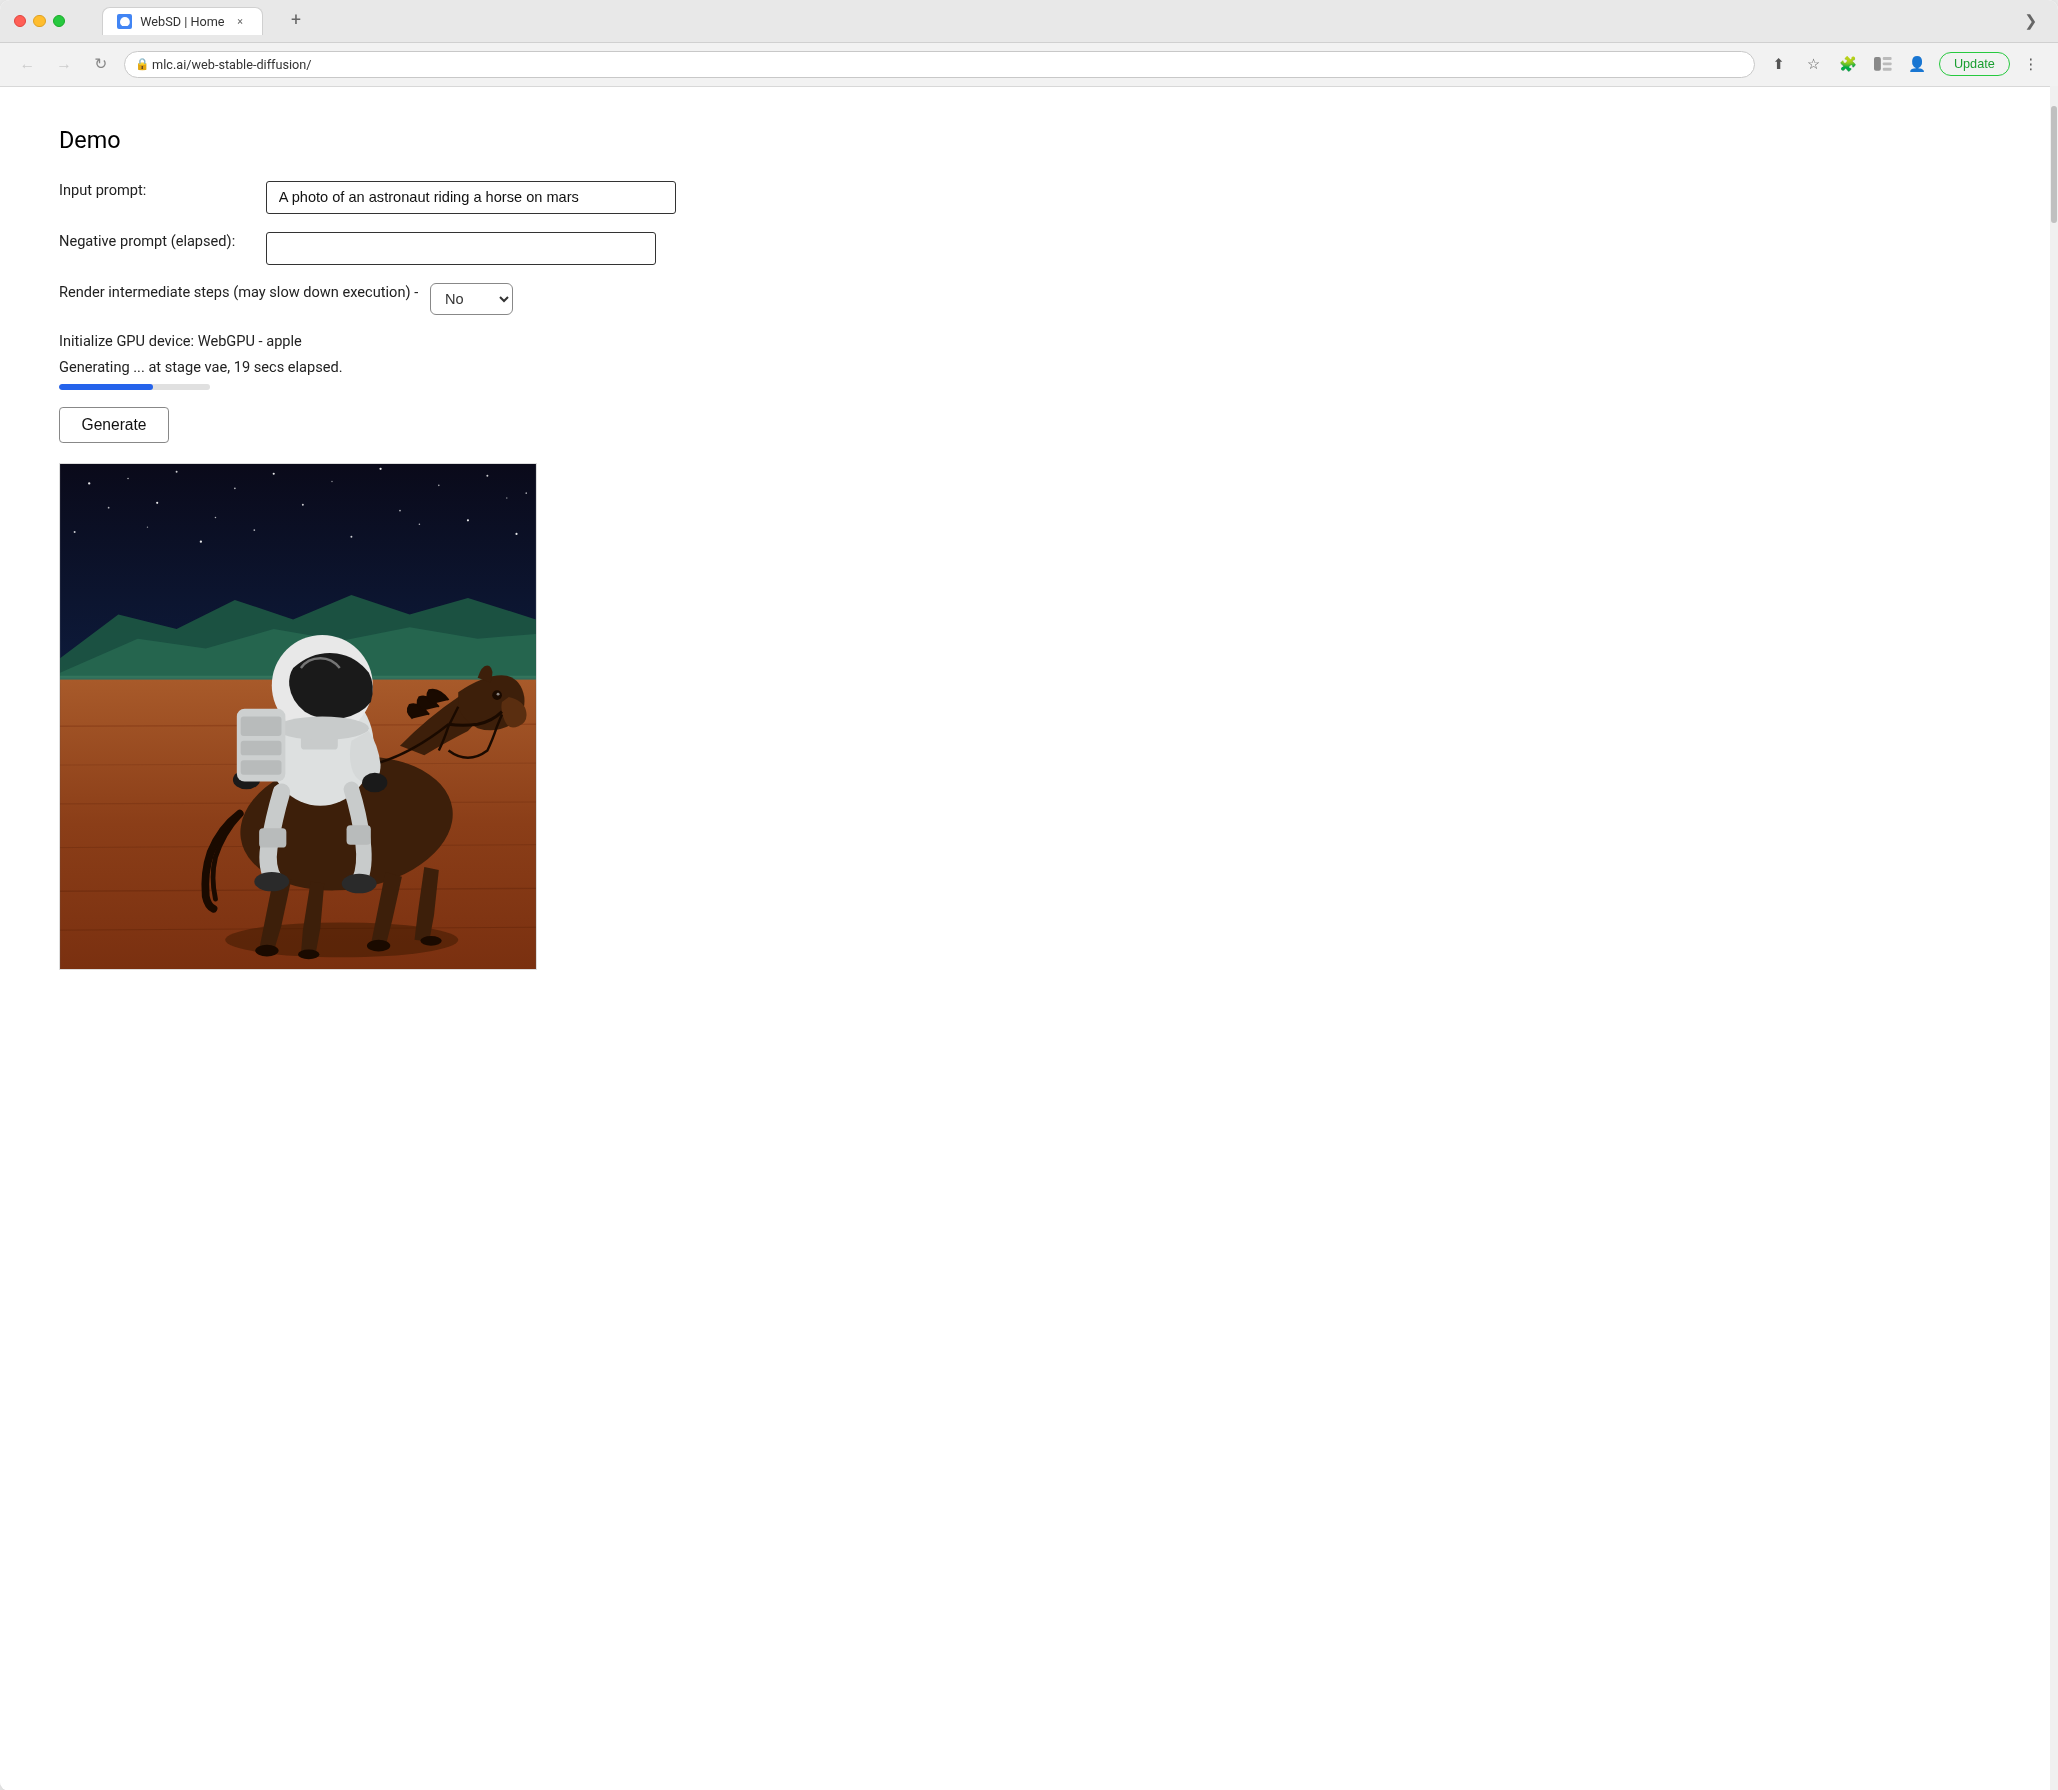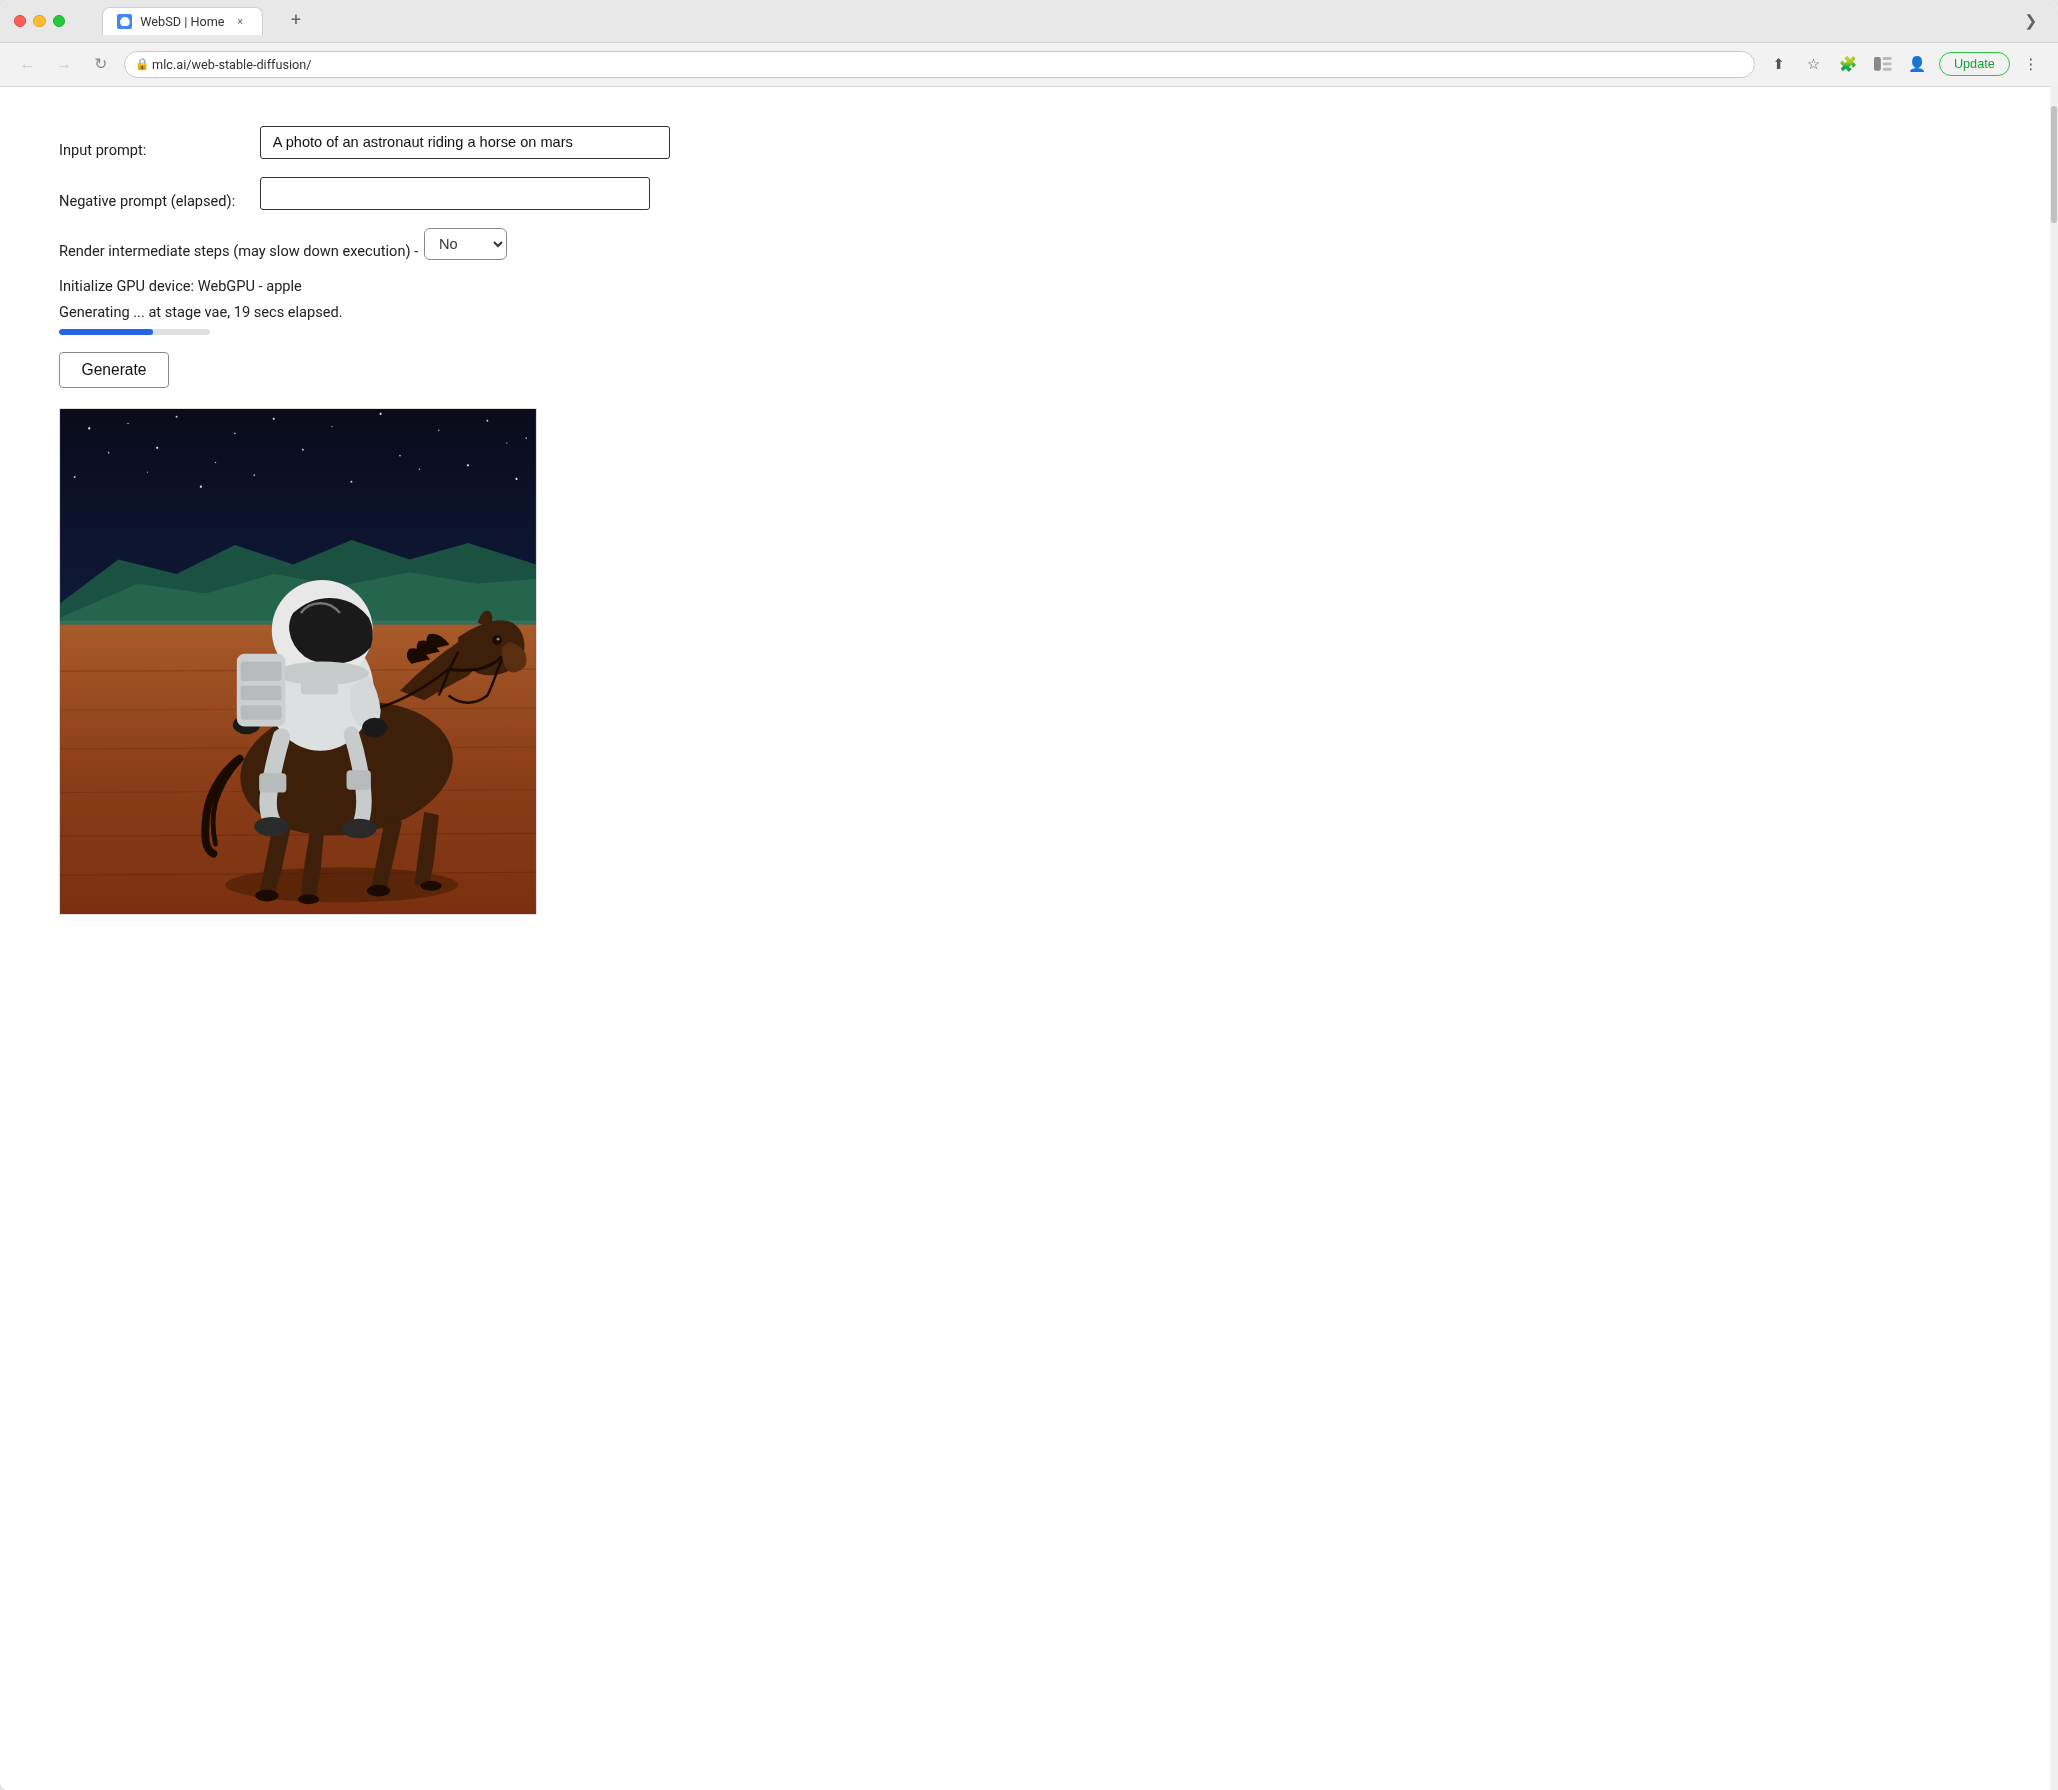--- a/index.html
+++ b/index.html
@@ -202,23 +202,23 @@
 
     .demo-title {
       font-size: 23.4px;
       font-weight: 400;
       color: #000;
       margin-bottom: 27px;
     }
 
     .form-row {
       display: flex;
-      align-items: flex-end;
+      align-items: flex-start;
       margin-bottom: 17.6px;
-      gap: 6px;
+      gap: 12px;
     }
 
     .form-label {
       font-size: 14.6px;
       color: #222;
       white-space: nowrap;
       min-width: 195px;
     }
 
     .text-input {
@@ -364,20 +364,21 @@
         </svg>
       </div>
       <div class="toolbar-icon">👤</div>
       <button class="update-btn">Update</button>
       <div class="toolbar-icon">⋮</div>
     </div>
   </div>
 
   <div class="page-content">
 
+    <h1 class="demo-title">Demo</h1>
 
     
     <div class="form-row">
       <label class="form-label">Input prompt:</label>
       <input type="text" class="text-input" value="A photo of an astronaut riding a horse on mars" style="">
     </div>
 
     
     <div class="form-row">
       <label class="form-label">Negative prompt (elapsed):</label>

